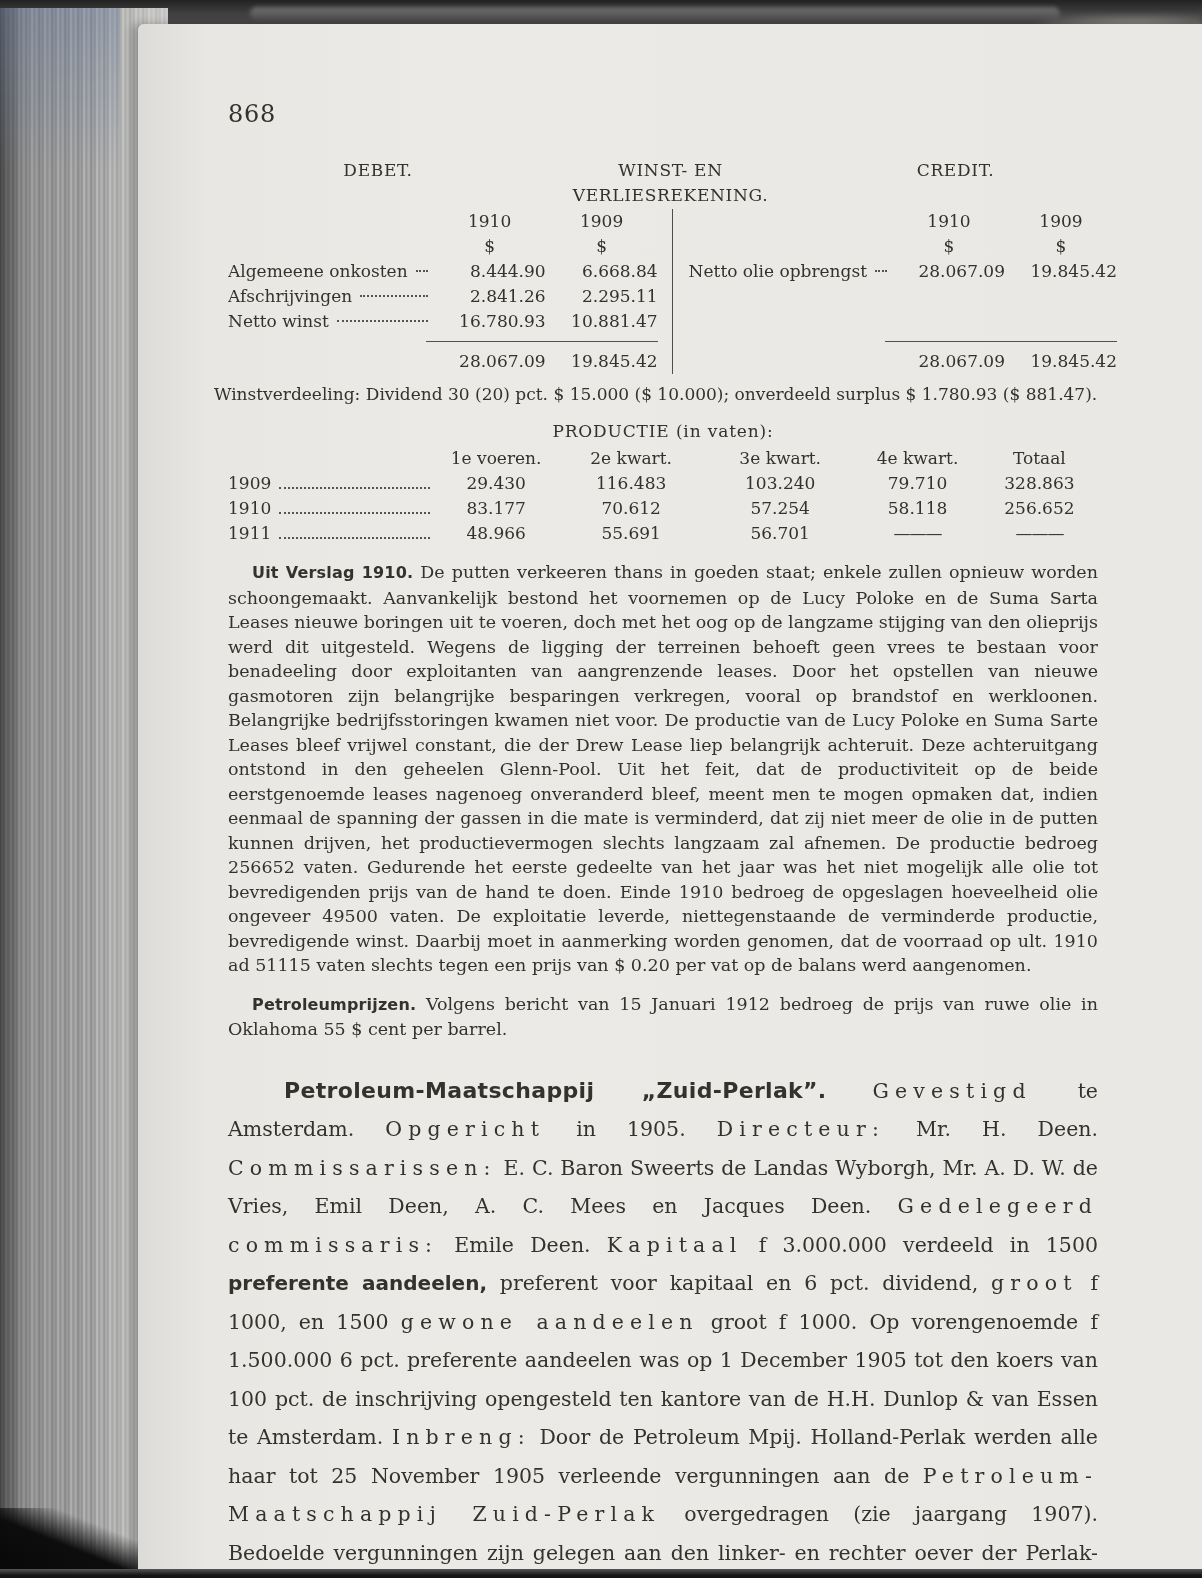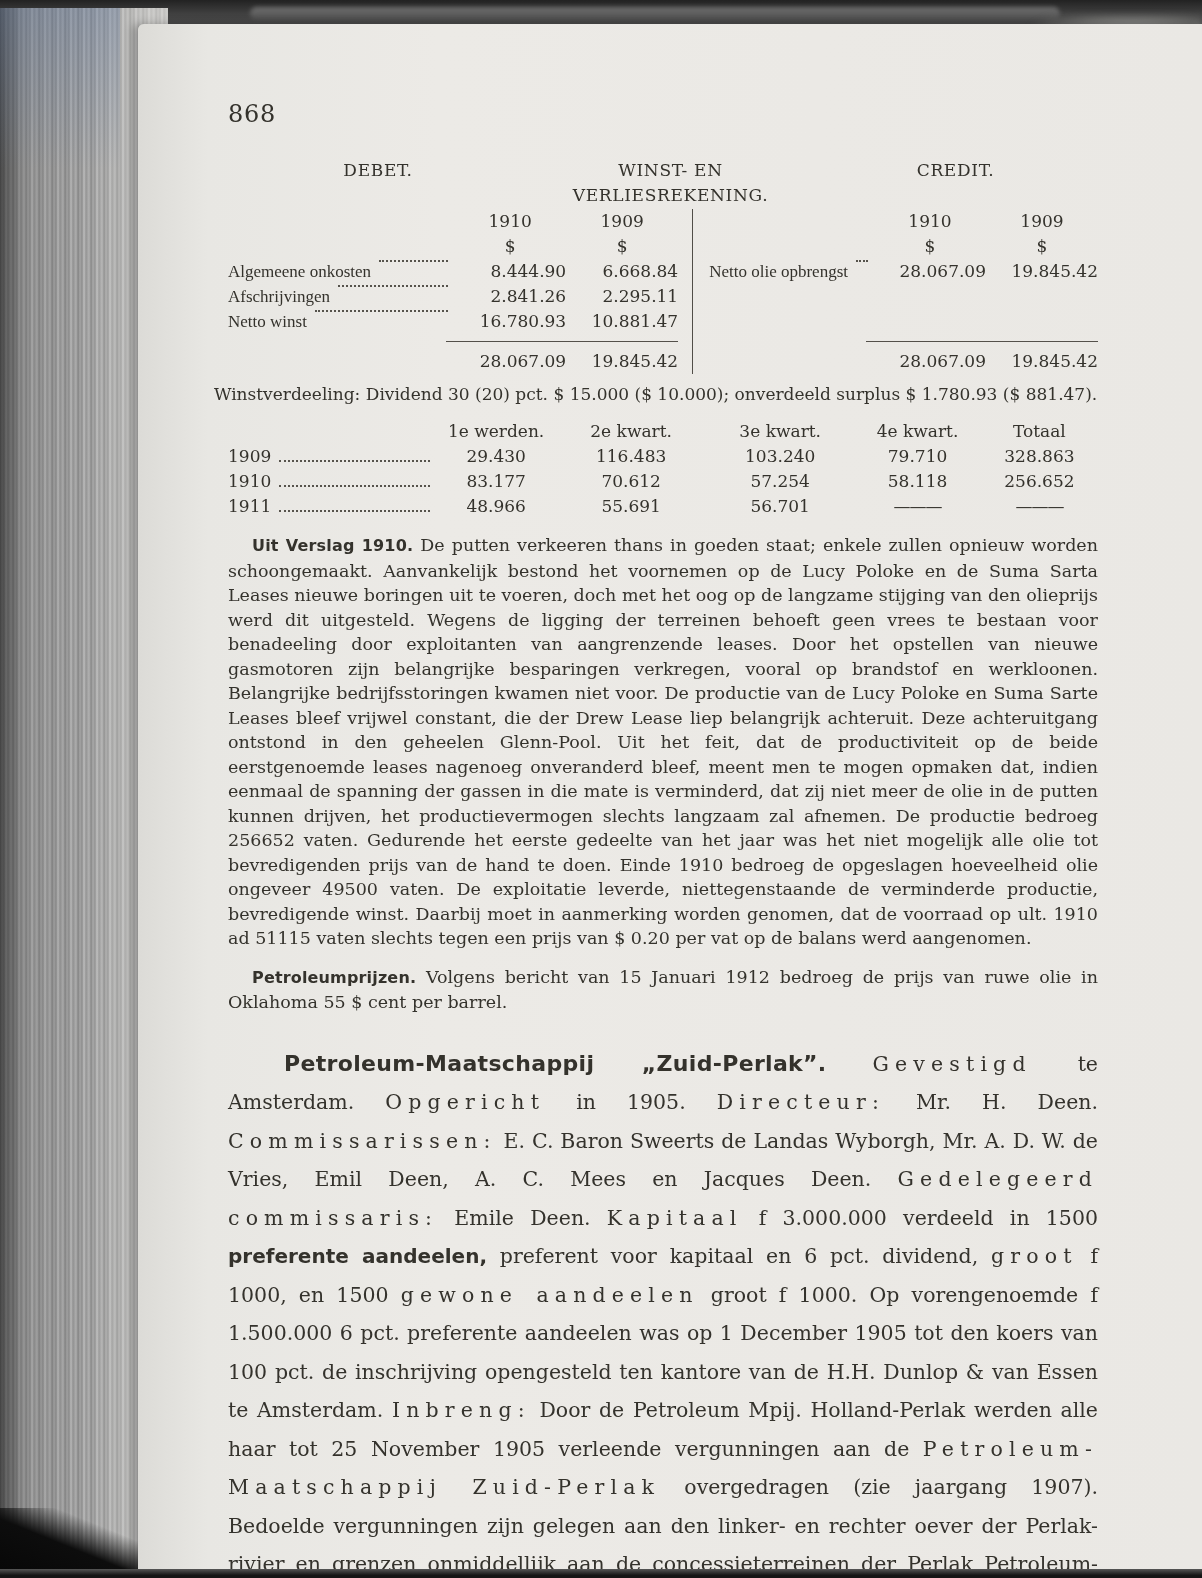--- a/index.html
+++ b/index.html
@@ -41,21 +41,21 @@
   
   .pnl{font-size:17px;line-height:25px;}
   .pnl-toprow{display:flex;margin-bottom:1px;gap:23px;}
   .pnl-toprow .h1{width:300px;text-align:center;letter-spacing:.04em;}
   .pnl-toprow .h2{flex:1;text-align:center;letter-spacing:.04em;}
   .pnl-toprow .h3{width:285px;text-align:center;letter-spacing:.04em;}
   .pnl-body{display:flex;}
   .pnl-left{width:452px;border-right:1.5px solid #514e48;padding-right:14px;display:flex;flex-direction:column;}
   .pnl-right{flex:1;padding-left:16px;display:flex;flex-direction:column;}
   .prow{display:flex;align-items:baseline;}
-  .plabel{flex:1;display:flex;align-items:flex-start;overflow:hidden;white-space:nowrap;font-family:Liberation Serif, serif;}
+  .plabel{flex:1;display:flex;align-items:center;overflow:hidden;white-space:nowrap;}
   .leader{flex:1;margin:0 6px 3px 8px;border-bottom:2px dotted #56534c;height:1px;min-width:12px;}
   .n{width:112px;text-align:right;white-space:nowrap;}
   .nc{width:112px;text-align:center;white-space:nowrap;}
   .rulerow{display:flex;margin-top:7px;margin-bottom:7px;}
   .rulerow .sp{flex:1;}
   .rulerow .rule{width:232px;border-top:1.5px solid #54504a;height:0;}
   .pushdown{margin-top:auto;}
   .winst{margin:8px 0 0 -44px;text-indent:30px;text-align:justify;font-size:17px;line-height:25px;}
   
   .prod{margin-top:12px;font-size:17px;line-height:25px;}
@@ -173,23 +173,24 @@
             <span class="plabel"></span>
             <span class="n">28.067.09</span>
             <span class="n">19.845.42</span>
           </div>
         </div>
       </div>
       <p class="winst">Winstverdeeling:  Dividend 30 (20) pct. $ 15.000 ($ 10.000); onverdeeld surplus $ 1.780.93 ($ 881.47).</p>
     </div>
 
     <div class="prod">
+      <div class="prod-title">PRODUCTIE (in vaten):</div>
       <div class="prod-row">
         <span class="prod-label"></span>
-        <span class="pc q1">1e werden.</span>
+        <span class="pc q1">1e voeren.</span>
         <span class="pc q2">2e kwart.</span>
         <span class="pc q3">3e kwart.</span>
         <span class="pc q4">4e kwart.</span>
         <span class="pc tot">Totaal</span>
       </div>
       <div class="prod-row">
         <span class="prod-label">
             <span>1909</span>
             <span class="leader"></span>
           </span>

